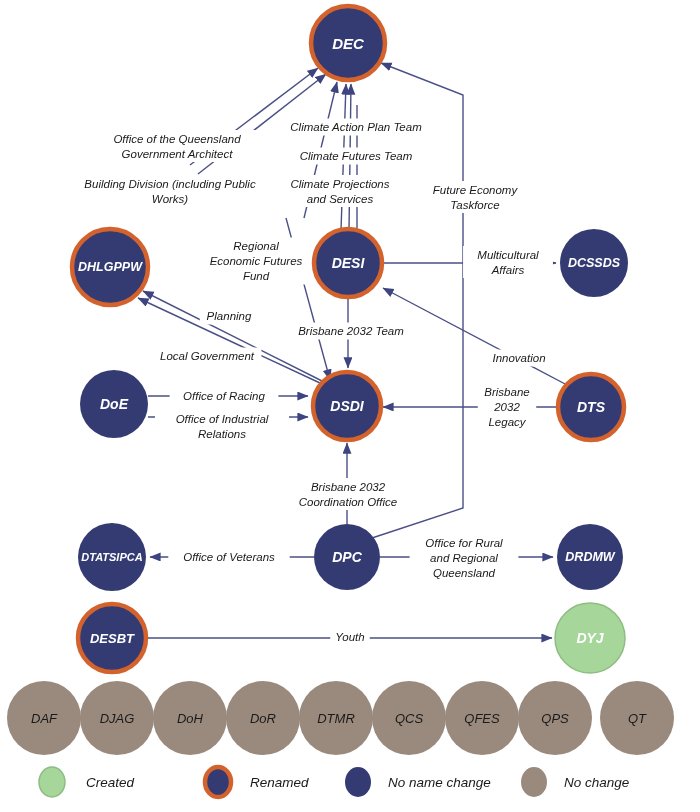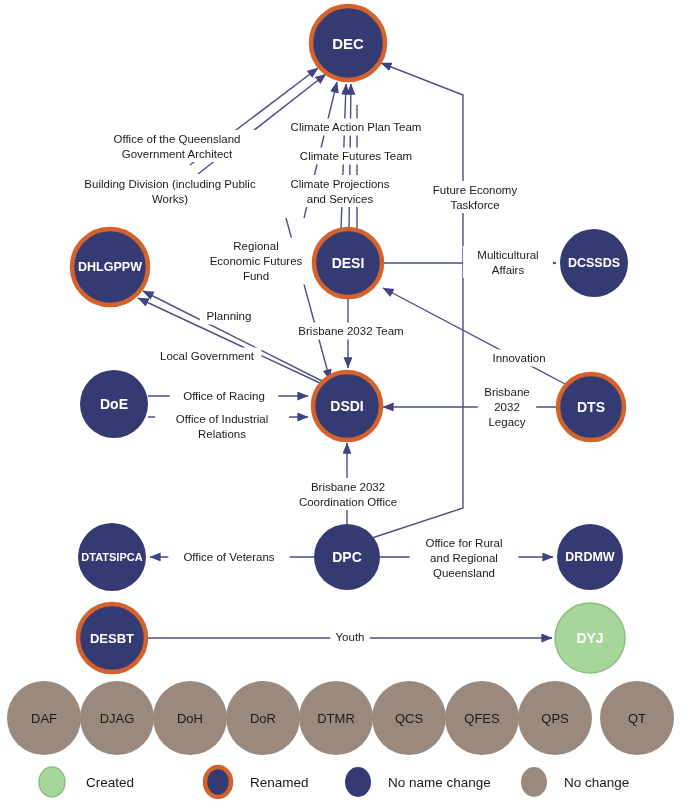--- a/index.html
+++ b/index.html
@@ -10,20 +10,21 @@
   body {
     width: 700px;
     height: 812px;
     font-family: "Liberation Sans", sans-serif;
     overflow: hidden;
   }
   #diagram-root {
     position: relative;
     width: 700px;
     height: 812px;
+    font-style: italic;
   }
   svg#graph {
     position: absolute;
     left: 0;
     top: 0;
     width: 700px;
     height: 812px;
   }
   .node-label {
     fill: #ffffff;

